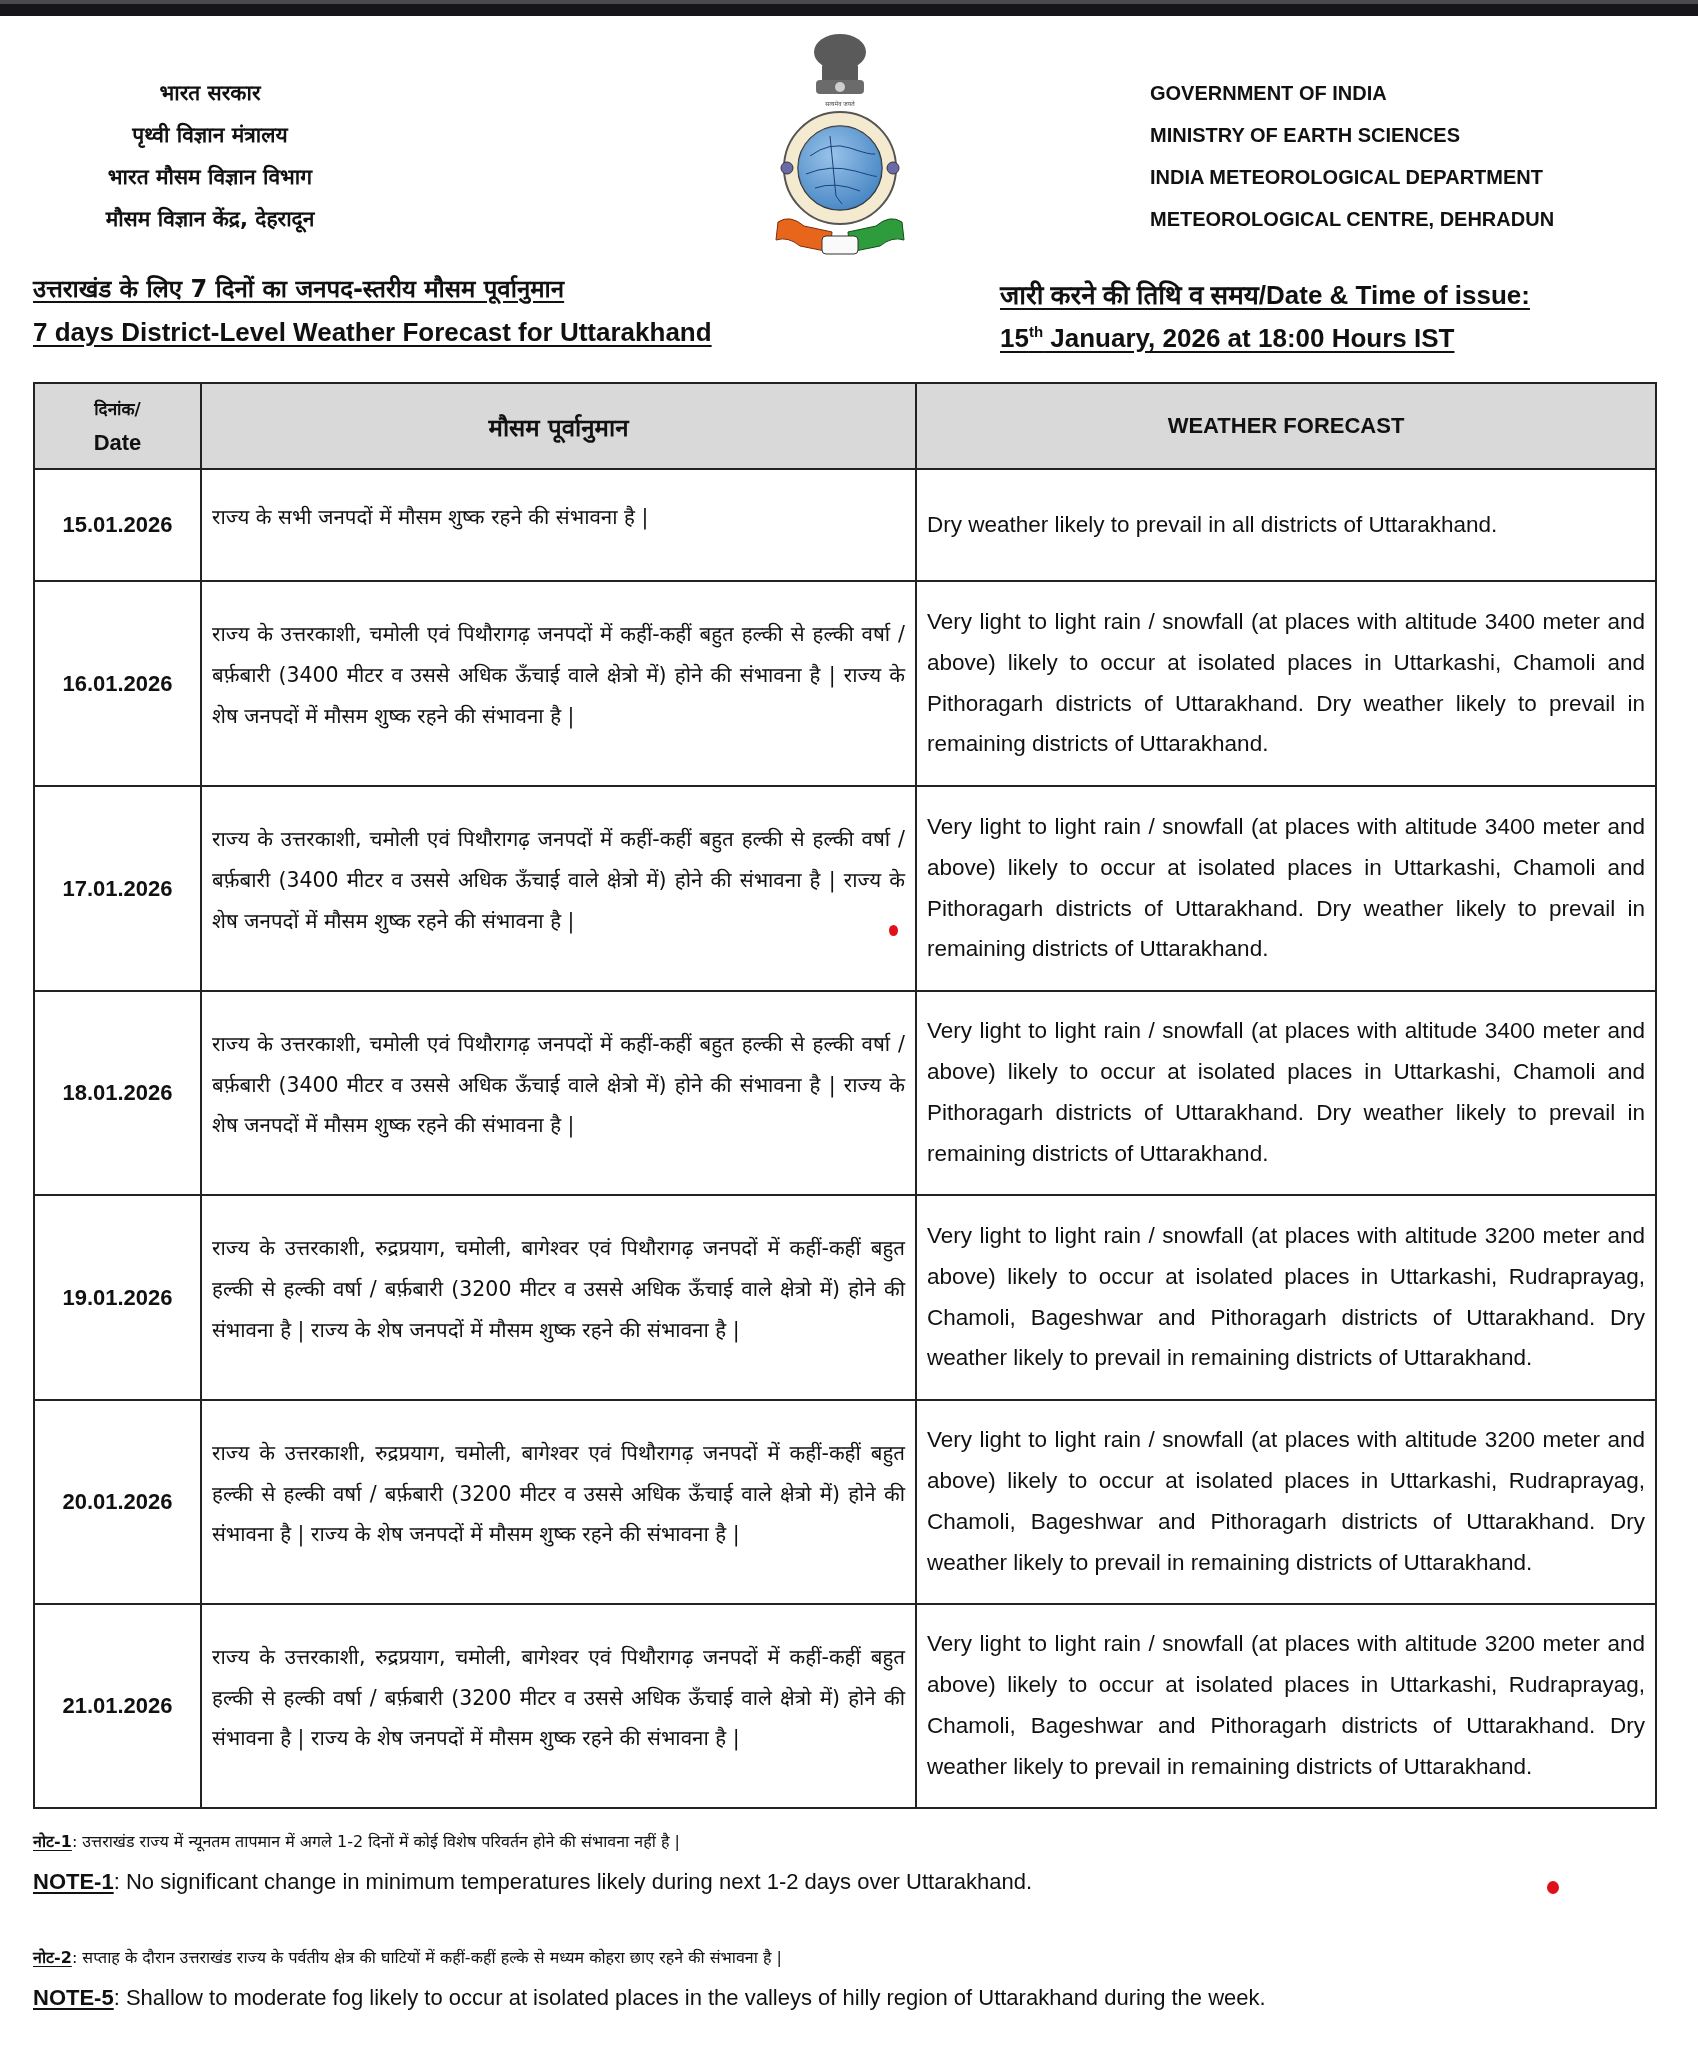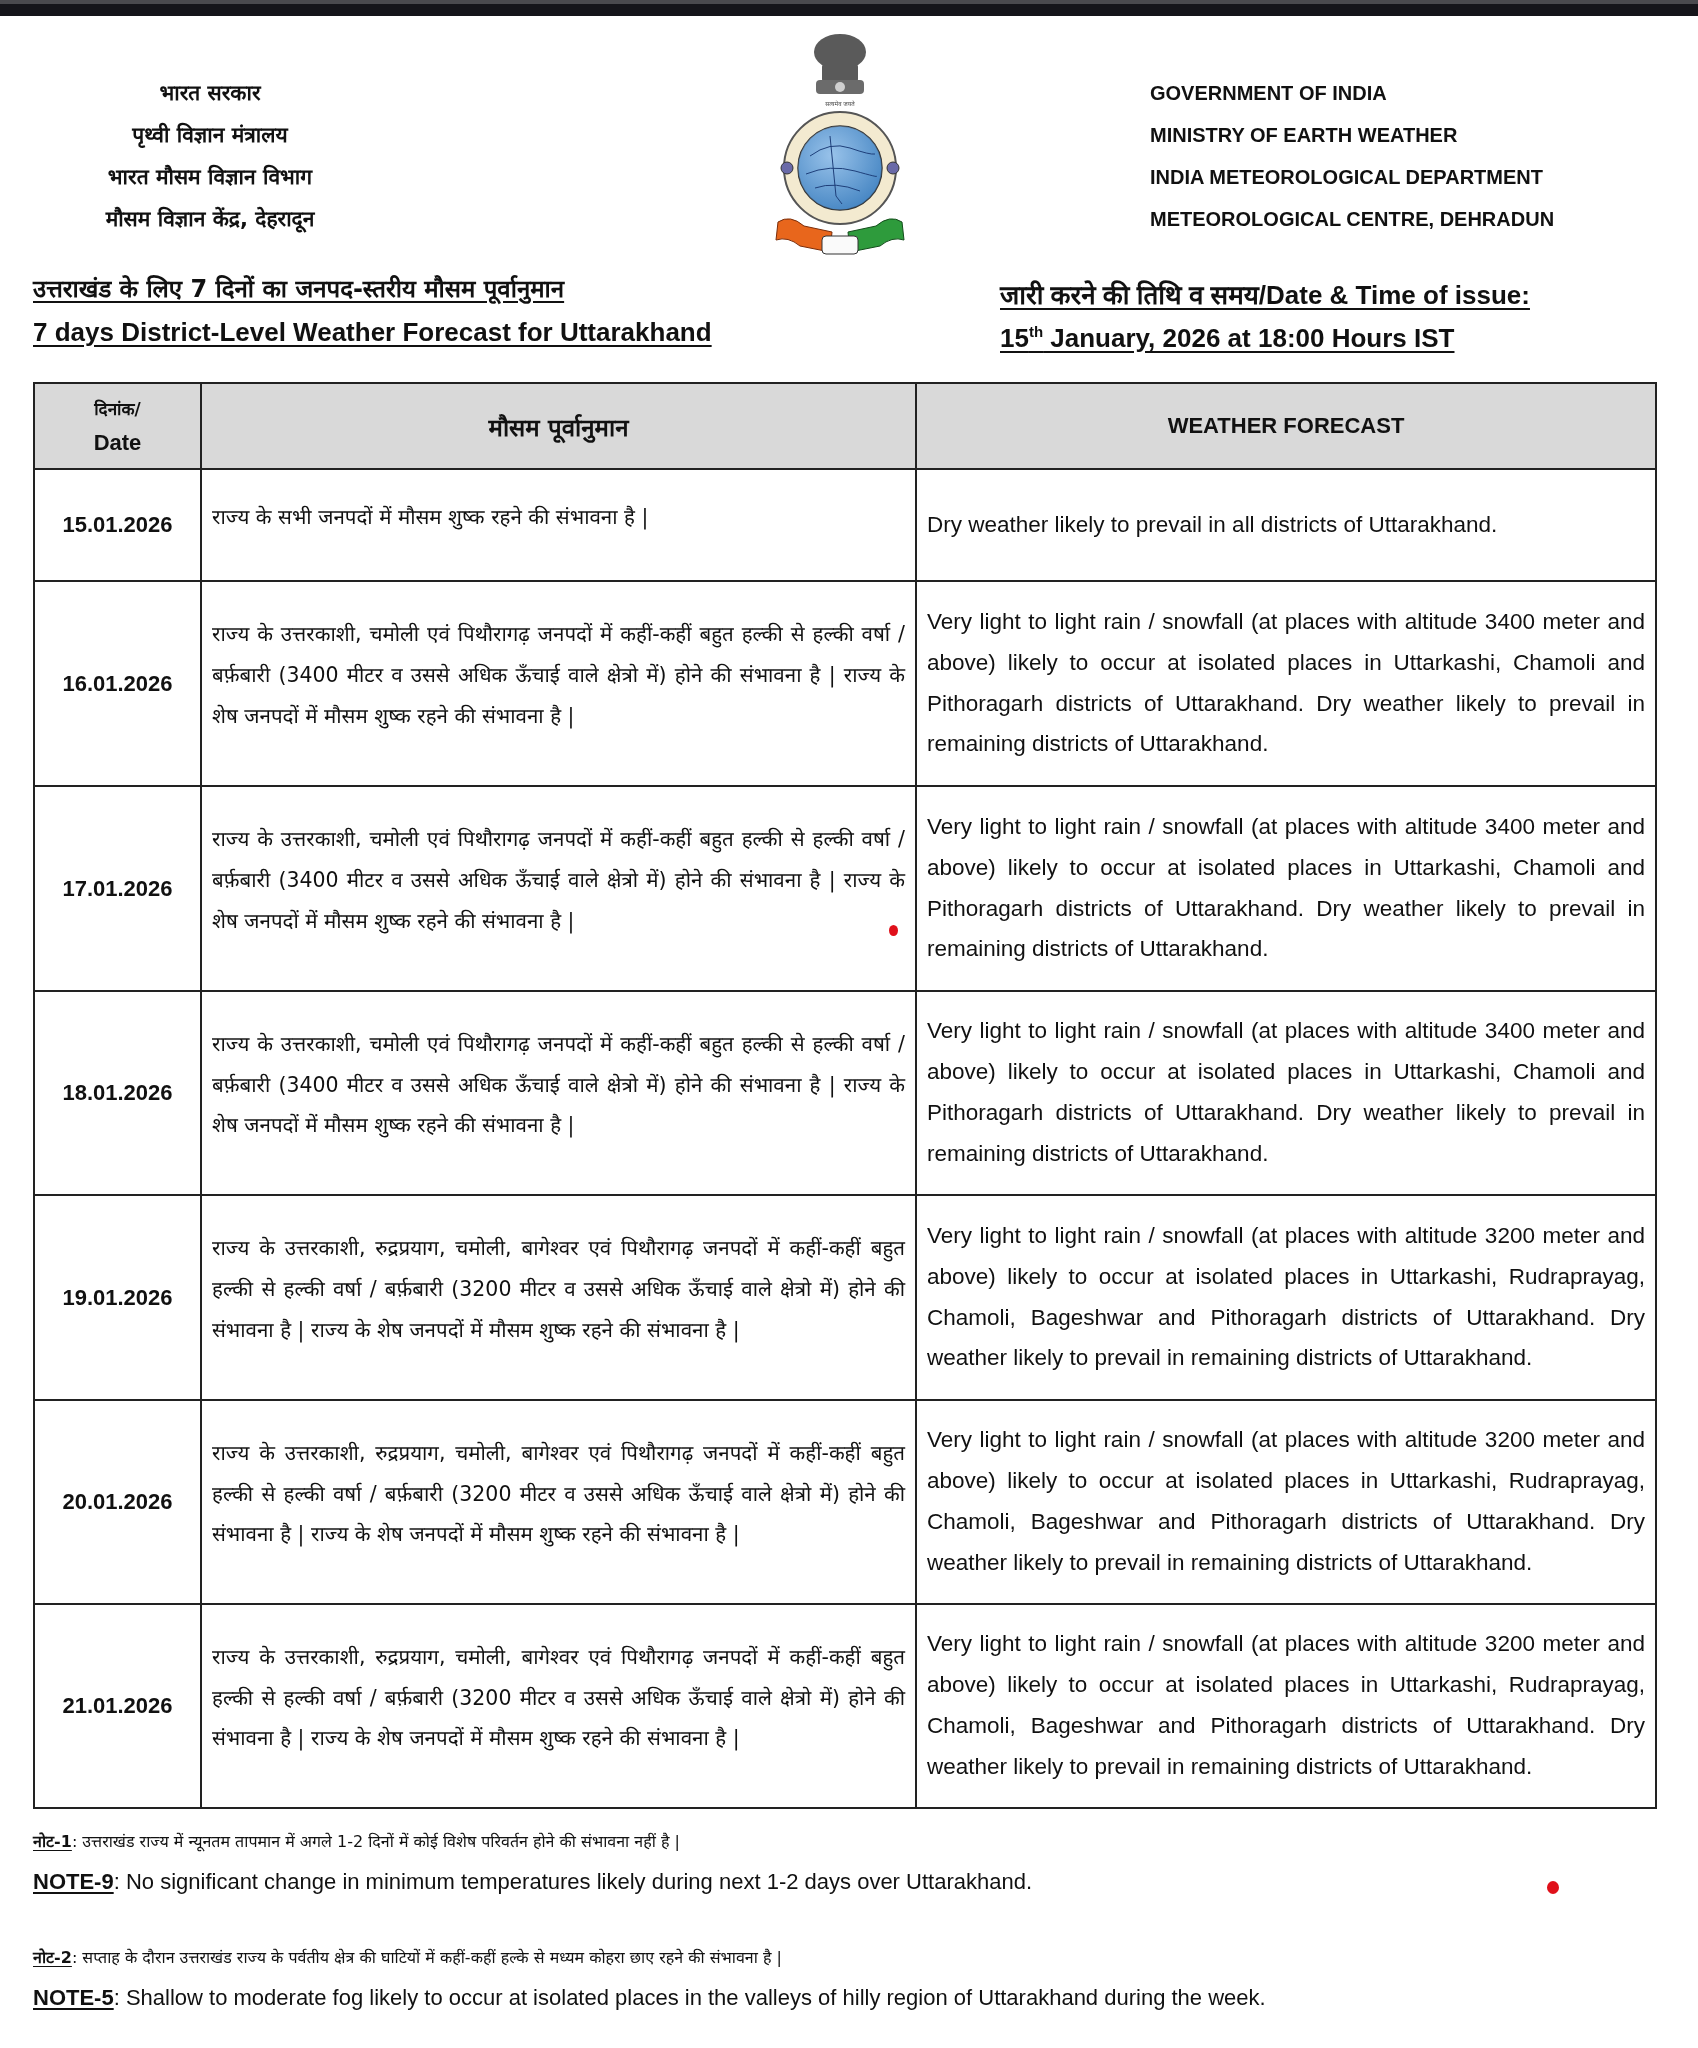--- a/index.html
+++ b/index.html
@@ -85,21 +85,21 @@
     <circle cx="123" cy="142" r="6" fill="#6a6aa8" stroke="#333"></circle>
 
     <path d="M8 196 Q20 188 34 200 L62 206 L60 226 L30 220 Q18 210 6 214 Z" fill="#e8661c" stroke="#7a2d0a" stroke-width="1"></path>
     <path d="M132 196 Q120 188 106 200 L78 206 L80 226 L110 220 Q122 210 134 214 Z" fill="#2e9b3c" stroke="#134d1b" stroke-width="1"></path>
     <rect x="52" y="210" width="36" height="18" rx="4" fill="#fafafa" stroke="#333"></rect>
   </svg>
 </div>
 
 <div class="hdr-right">
   <div>GOVERNMENT OF INDIA</div>
-  <div>MINISTRY OF EARTH WEATHER</div>
+  <div>MINISTRY OF EARTH SCIENCES</div>
   <div>INDIA METEOROLOGICAL DEPARTMENT</div>
   <div>METEOROLOGICAL CENTRE, DEHRADUN</div>
 </div>
 
 <div class="title-left">
   <div class="hi">उत्तराखंड के लिए 7 दिनों का जनपद-स्तरीय मौसम पूर्वानुमान</div>
   <div>7 days District-Level Weather Forecast for Uttarakhand</div>
 </div>
 <div class="title-right">
   <div>जारी करने की तिथि व समय/Date &amp; Time of issue:</div>
@@ -159,21 +159,21 @@
       <td class="en">Very light to light rain / snowfall (at places with altitude 3200 meter and above) likely to occur at isolated places in Uttarkashi, Rudraprayag, Chamoli, Bageshwar and Pithoragarh districts of Uttarakhand. Dry weather likely to prevail in remaining districts of Uttarakhand.</td>
     </tr>
   </tbody>
 </table>
 
 <div class="notes">
   <div class="note-line hi">
     <span class="note-label">नोट-1</span><span>:  उत्तराखंड राज्य में न्यूनतम तापमान में अगले 1-2 दिनों में कोई विशेष परिवर्तन होने की संभावना नहीं है |</span>
   </div>
   <div class="note-line">
-    <span class="note-label">NOTE-9</span><span>:  No significant change in minimum temperatures likely during next 1-2 days over Uttarakhand.</span>
+    <span class="note-label">NOTE-1</span><span>:  No significant change in minimum temperatures likely during next 1-2 days over Uttarakhand.</span>
   </div>
   <div class="note-gap"></div>
   <div class="note-line hi">
     <span class="note-label">नोट-2</span><span>: सप्ताह के दौरान उत्तराखंड राज्य के पर्वतीय क्षेत्र की घाटियों में कहीं-कहीं हल्के से मध्यम कोहरा छाए रहने की संभावना है |</span>
   </div>
   <div class="note-line">
     <span class="note-label">NOTE-5</span><span>: Shallow to moderate fog likely to occur at isolated places in the valleys of hilly region of Uttarakhand during the week.</span>
   </div>
 </div>
 

